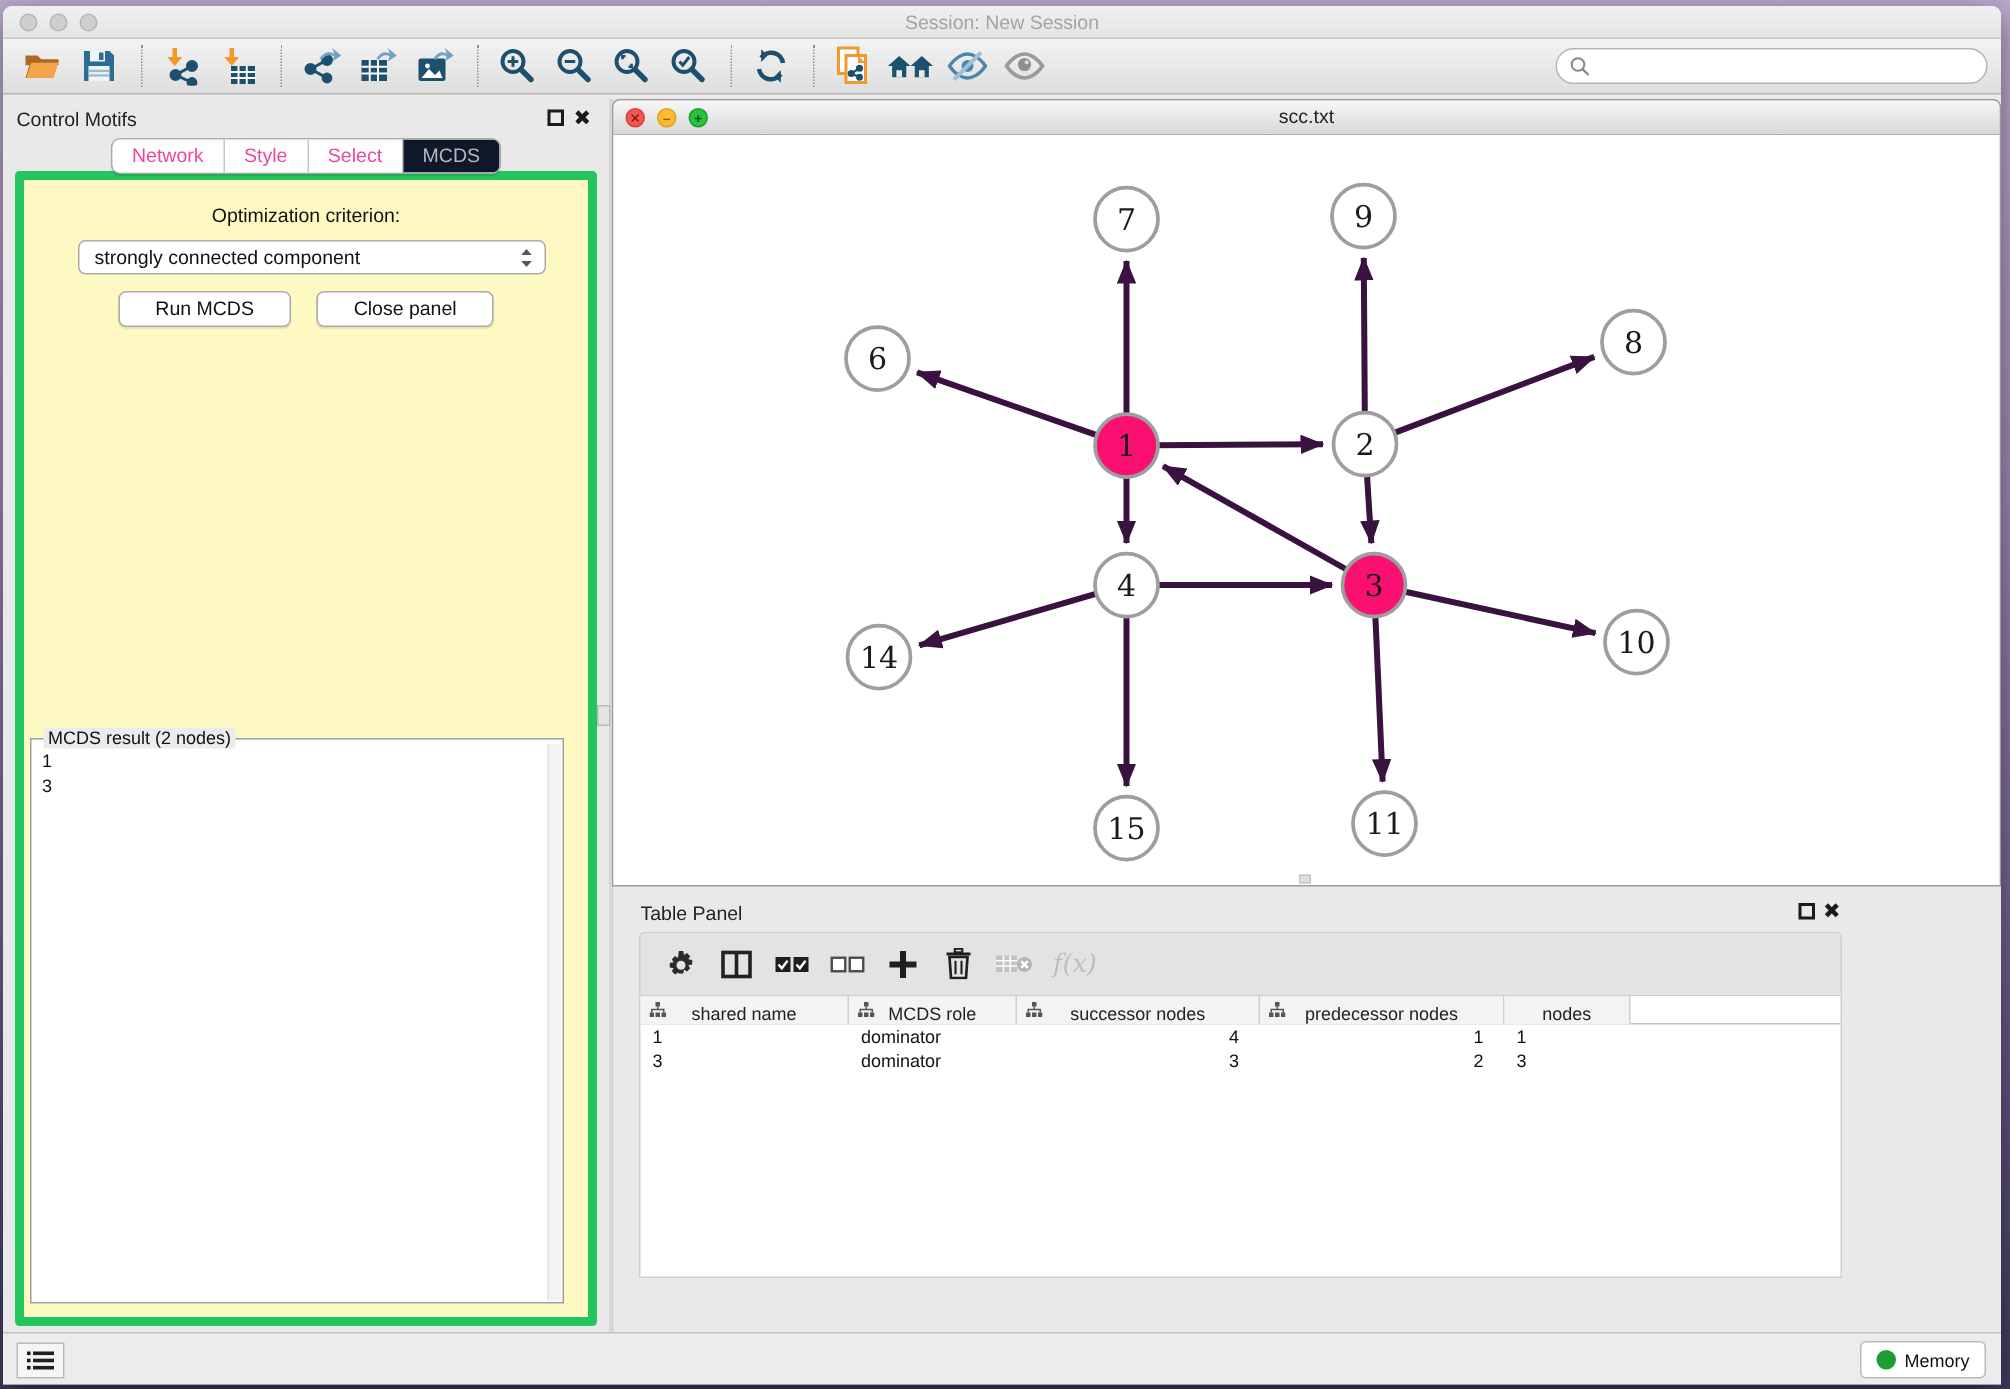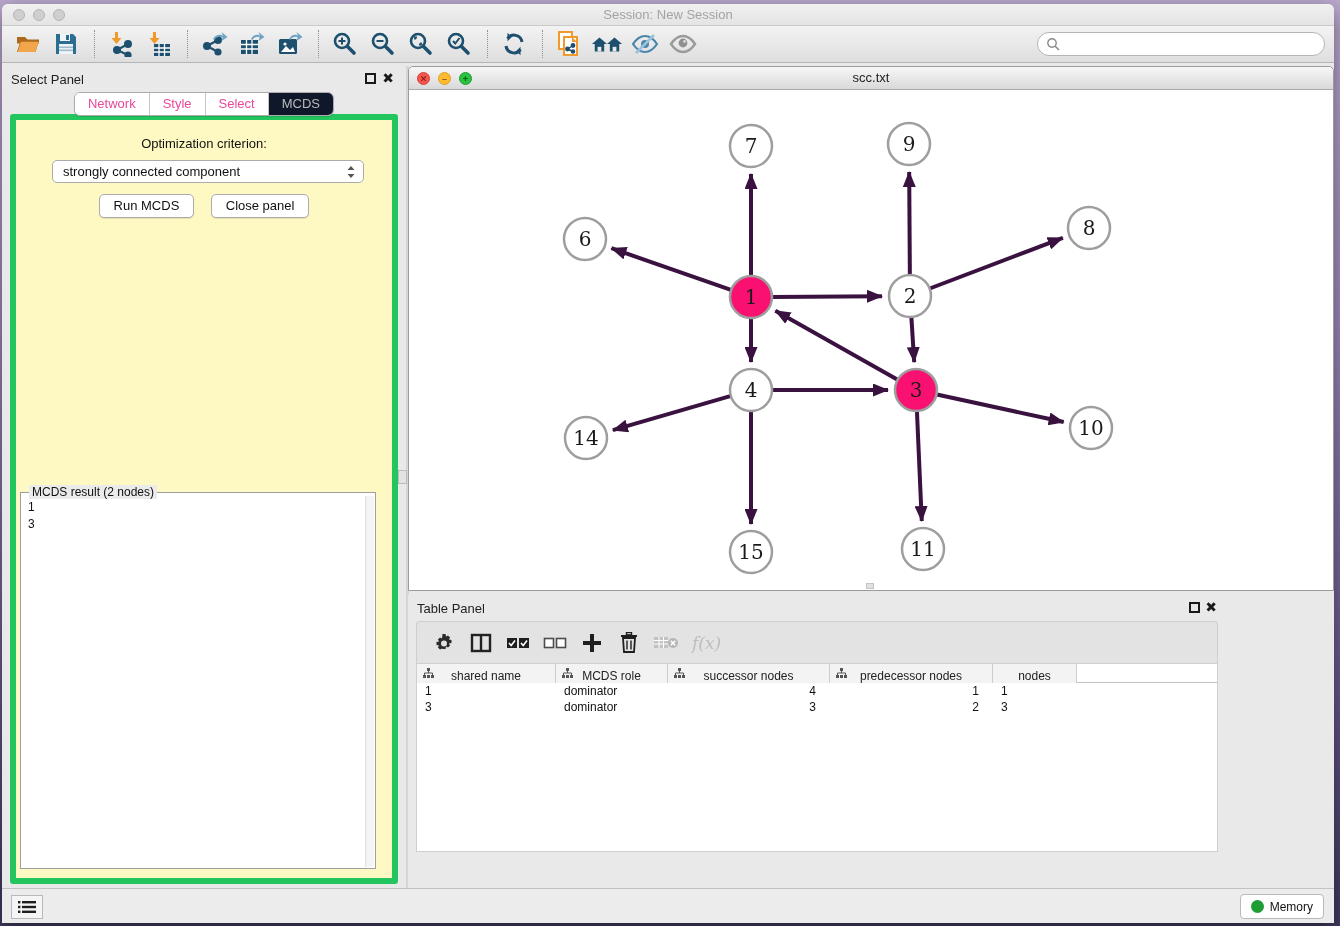--- a/index.html
+++ b/index.html
@@ -49,21 +49,21 @@
 
   .cp-body { position:absolute; left:8px; right:8px; top:48px; bottom:4px;
     background:#fef9c3; border:6px solid #22c55e; border-radius:3px; }
   .opt-label { margin-top:16px; text-align:center; font-size:13px; color:#111; }
   .select-box { position:absolute; left:36px; top:40px; width:312px; height:23px; background:#fff;
     border:1px solid #ababab; border-radius:5px; font-size:13px; color:#111;
     display:flex; align-items:center; padding-left:10px; }
   .select-stepper { position:absolute; right:7px; top:3px; }
   .cp-buttons { position:absolute; top:74px; left:0; right:0; text-align:center; }
   .push-btn { display:inline-block; background:#fff; border:1px solid #ababab; border-radius:5px;
-    font-size:13px; color:#111; padding:3px 14px 4px; margin:0 6px;
+    font-size:13px; color:#111; padding:3px 24px 4px; margin:0 6px;
     box-shadow:0 1px 1px rgba(0,0,0,.1); }
 
   .result-group { position:absolute; left:4px; right:16px; top:372px; bottom:9px;
     border:1px solid #9f9f9f; background:#fff; }
   .result-legend { position:absolute; left:8px; top:-8px; background:#ebebeb;
     font-size:12px; color:#111; padding:0 3px; }
   .result-text { position:absolute; left:1px; right:10px; top:3px; bottom:1px;
     font-family:"Liberation Sans","DejaVu Sans",sans-serif; font-size:12px; color:#111;
     line-height:17px; padding:3px 6px; white-space:pre; overflow:hidden; }
   .result-scroll { position:absolute; right:1px; top:3px; bottom:1px; width:9px;
@@ -83,21 +83,21 @@
     text-align:center; font-weight:bold; }
   .light.red { background:#f2564e; border:1px solid #d8403a; color:#7e100c; }
   .light.yellow { background:#fdbc2f; border:1px solid #dfa023; color:#90591a; }
   .light.green { background:#2ac13f; border:1px solid #1f9d31; color:#0a5c14; }
   .net-title { position:absolute; left:0; right:0; top:3px; text-align:center; font-size:13px; color:#222; }
   .net-canvas { position:relative; width:924px; height:500px; background:#fff; overflow:hidden; }
   .canvas-handle { position:absolute; left:457px; bottom:1px; width:8px; height:6px;
     background:#e0e0e0; border:1px solid #c4c4c4; }
 
   
-  .table-panel { position:absolute; left:406px; top:591px; width:818px; height:293px; background:#e9e9e9; }
+  .table-panel { position:absolute; left:416px; top:591px; width:818px; height:293px; background:#e9e9e9; }
   .tp-float { right:26px; } .tp-close { right:9px; }
   .tp-toolbar { position:absolute; left:8px; right:8px; top:26px; height:42px;
     background:#e3e3e3; border:1px solid #cfcfcf; border-bottom:none; border-radius:4px 4px 0 0;
     display:flex; align-items:center; padding-left:12px; }
   .tp-btn { width:30px; height:28px; display:flex; align-items:center; justify-content:center; margin-right:7px; }
   .fx-label { font-family:"DejaVu Serif",serif; font-style:italic; font-size:17px; color:#bdbdbd; margin-left:4px; }
   .tp-table { position:absolute; left:8px; right:8px; top:68px; bottom:36px;
     background:#fff; border:1px solid #cfcfcf; overflow:hidden; }
   .thead { display:flex; height:19px; border-bottom:1px solid #c2c2c2; }
   .th { position:relative; background:#f3f3f3; border-right:1px solid #cdcdcd; height:19px;
@@ -294,21 +294,21 @@
       <svg class="icon" width="14" height="14" viewBox="0 0 14 14">
         <circle cx="6" cy="6" r="4.2" fill="none" stroke="#8a8a8a" stroke-width="1.4"></circle>
         <line x1="9.2" y1="9.2" x2="13" y2="13" stroke="#8a8a8a" stroke-width="1.6"></line>
       </svg>
       <input placeholder="" style="">
     </div>
   </div>
 
   <div class="control-panel">
     <div class="panel-head">
-      <span class="ph-title">Select Panel</span>
+      <span class="ph-title">Control Motifs</span>
       <span class="ph-float cp-float"></span>
       <span class="ph-close cp-close">✖</span>
     </div>
     <div class="cp-tabs-wrap">
       <div class="segmented" id="cp-tabs">
           <div class="segment">Network</div>
           <div class="segment">Style</div>
           <div class="segment">Select</div>
           <div class="segment selected">MCDS</div>
         </div>

